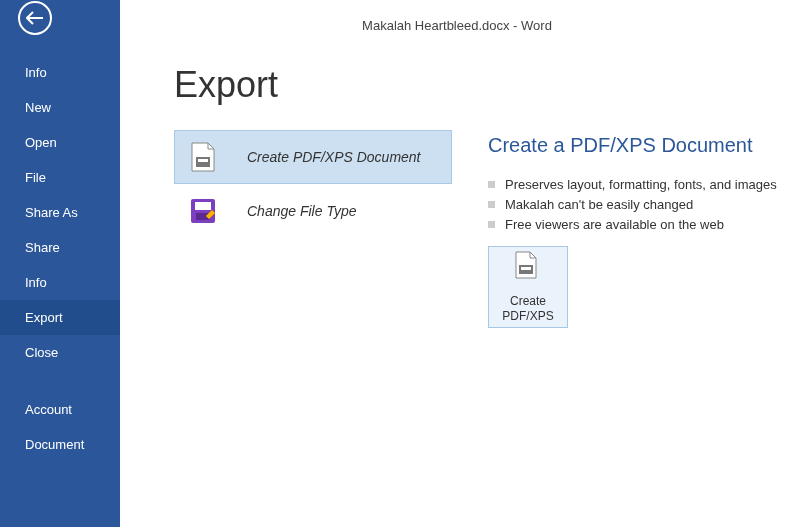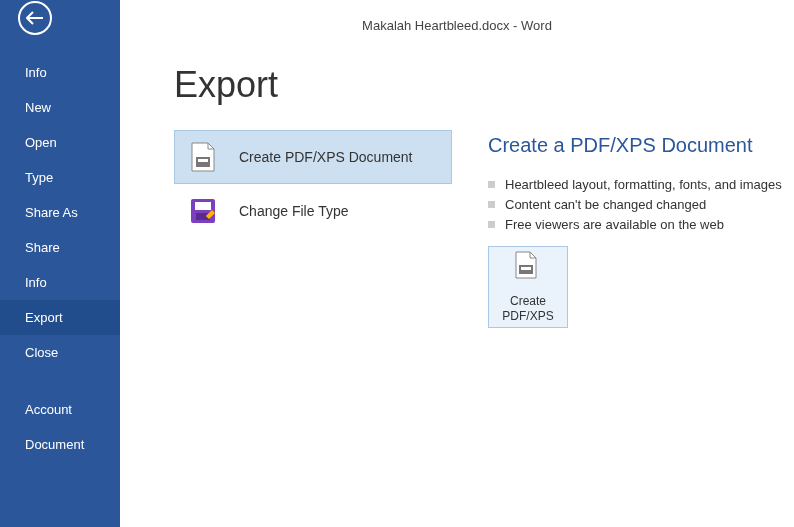--- a/index.html
+++ b/index.html
@@ -66,21 +66,22 @@
     margin-bottom: 24px;
   }
   .left-col { width: 278px; }
   .option-list { }
   .option-item {
     display: flex;
     align-items: center;
     padding: 12px 14px;
     cursor: pointer;
     border: 1px solid transparent;
-    gap: 22px;
+    gap: 30px;
+    font-style: italic;
   }
   .option-item.selected {
     background: #cde0f2;
     border: 1px solid #a8c8e6;
   }
   .option-label { font-size: 14px; color: #333; }
   .opt-icon { width: 28px; height: 28px; display: flex; align-items: center; justify-content: center; }
 
   .right-col {
     padding-left: 36px;
@@ -131,21 +132,21 @@
   <div class="sidebar">
     <div class="back-circle">
       <svg width="18" height="14" viewBox="0 0 18 14" fill="none" stroke-width="2">
         <path d="M7 1 L1 7 L7 13"></path>
         <path d="M1 7 H17"></path>
       </svg>
     </div>
     <div class="side-item">Info</div>
     <div class="side-item">New</div>
     <div class="side-item">Open</div>
-    <div class="side-item">Type</div>
+    <div class="side-item">File</div>
     <div class="side-item">Share As</div>
     <div class="side-item">Share</div>
     <div class="side-item">Info</div>
     <div class="side-item selected">Export</div>
     <div class="side-item">Close</div>
     <div class="side-spacer"></div>
     <div class="side-item">Account</div>
     <div class="side-item">Document</div>
   </div>
 
@@ -183,22 +184,22 @@
                 </div>
                 <span class="option-label">Change File Type</span>
               </div>
 
             </div>
           </div>
 
           <div class="right-col">
             <div class="detail-title">Create a PDF/XPS Document</div>
             <ul class="bullet-list">
-              <li>Heartbleed layout, formatting, fonts, and images</li>
-              <li>Content can't be changed changed</li>
+              <li>Preserves layout, formatting, fonts, and images</li>
+              <li>Makalah can't be easily changed</li>
               <li>Free viewers are available on the web</li>
             </ul>
 
             <div class="create-btn">
               <div class="btn-icon">
                 <svg width="24" height="28" viewBox="0 0 24 28">
                   <path d="M2 1 H16 L22 7 V27 H2 Z" fill="#fff" stroke="#888" stroke-width="1"></path>
                   <path d="M16 1 V7 H22" fill="none" stroke="#888" stroke-width="1"></path>
                   <rect x="5" y="14" width="14" height="9" fill="#777"></rect>
                   <rect x="7" y="16" width="10" height="3" fill="#fff"></rect>

